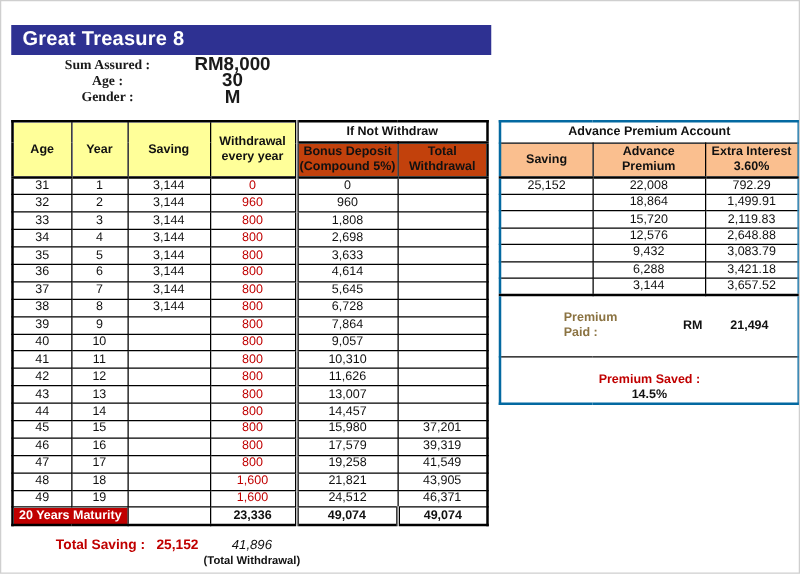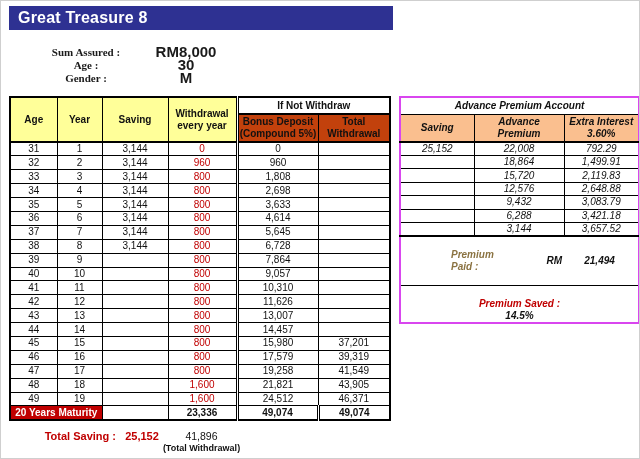--- a/index.html
+++ b/index.html
@@ -2,38 +2,38 @@
 <html><head>
 <meta charset="utf-8">
 <style>
   * { margin:0; padding:0; box-sizing:border-box; }
   body { background:#e8e8e8; font-family:"Liberation Sans", sans-serif; }
   .page {
     position:relative; width:640px; height:459px; background:#ffffff;
     border:1px solid #cfcfcf; overflow:hidden;
   }
   .banner {
-    position:absolute; left:8px; top:5px; width:384px; height:24px;
+    position:absolute; left:8px; top:19px; width:384px; height:24px;
     background:#2E3192; color:#ffffff; font-weight:bold; font-size:16px;
     line-height:24px; padding-left:9px; letter-spacing:.2px;
   }
   .info { position:absolute; left:30px; top:44px; }
   .info-row { display:flex; height:13px; align-items:center; }
   .info-label { width:110px; text-align:center; font-size:11px; font-weight:bold; color:#1a1a1a;font-family:Liberation Serif, serif; }
   .info-value { width:90px; text-align:center; font-size:15px; font-weight:bold; color:#1a1a1a; }
 
   table { border-collapse:collapse; table-layout:fixed; position:absolute; }
   th, td {
     border:1px solid #000; padding:0 1px; font-size:10px; text-align:center;
     overflow:hidden; white-space:pre-line; line-height:12px; color:#111;
   }
   th { font-weight:bold; }
 
   #left-table  { left:8px;   top:95px; width:380px; border:2px solid #000; }
-  #right-table { left:398px; top:95px; width:239px; border:2px solid #d946ef;font-style:italic; }
+  #right-table { left:398px; top:95px; width:239px; border:2px solid #0369a1; }
 
   .yellow { background:#FFFF99; }
   .green  { background:#c2410c; }
   .orange { background:#FABF8F; }
   .red-text { color:#C00000; }
   .maroon { color:#C00000; font-weight:bold; }
   .olive  { color:#8B7342; font-weight:bold;margin-left:44px; }
   .thickleft { border-left:3px double #000; }
   .toprule td { border-top:2px solid #000; }
 
@@ -53,21 +53,21 @@
   .premium-paid-row { height:15px; }
   .premium-paid-flex { display:flex; align-items:center; font-size:10px; }
   .premium-paid-flex .pp-label { flex:1; text-align:left; padding-left:5px; }
   .premium-paid-flex .pp-rm { width:55px; text-align:right; font-weight:bold; }
   .premium-paid-flex .pp-val { width:75px; text-align:center; font-weight:bold; }
   .premium-saved-row { height:17px; }
   .premium-saved-row td { font-weight:bold; }
 
   .footer-total-label { position:absolute; left:8px;  top:429px; width:107px; text-align:right; font-size:11px; font-weight:bold; color:#C00000; }
   .footer-total-value { position:absolute; left:117px; top:429px; width:48px; text-align:center; font-size:11px; font-weight:bold; color:#C00000; }
-  .footer-withdrawal-value { position:absolute; left:166px; top:429px; width:69px; text-align:center; font-size:10.5px; color:#111; }
+  .footer-withdrawal-value { position:absolute; left:166px; top:429px; width:69px; text-align:center; font-size:10.5px; color:#111;font-style:italic; }
   .footer-withdrawal-caption { position:absolute; left:143px; top:442px; width:115px; text-align:center; font-size:9px; font-weight:bold; color:#111; }
 </style>
 </head>
 <body>
 
 <div class="page">
 
   <div class="banner">
     <span>Great Treasure 8</span>
   </div>

